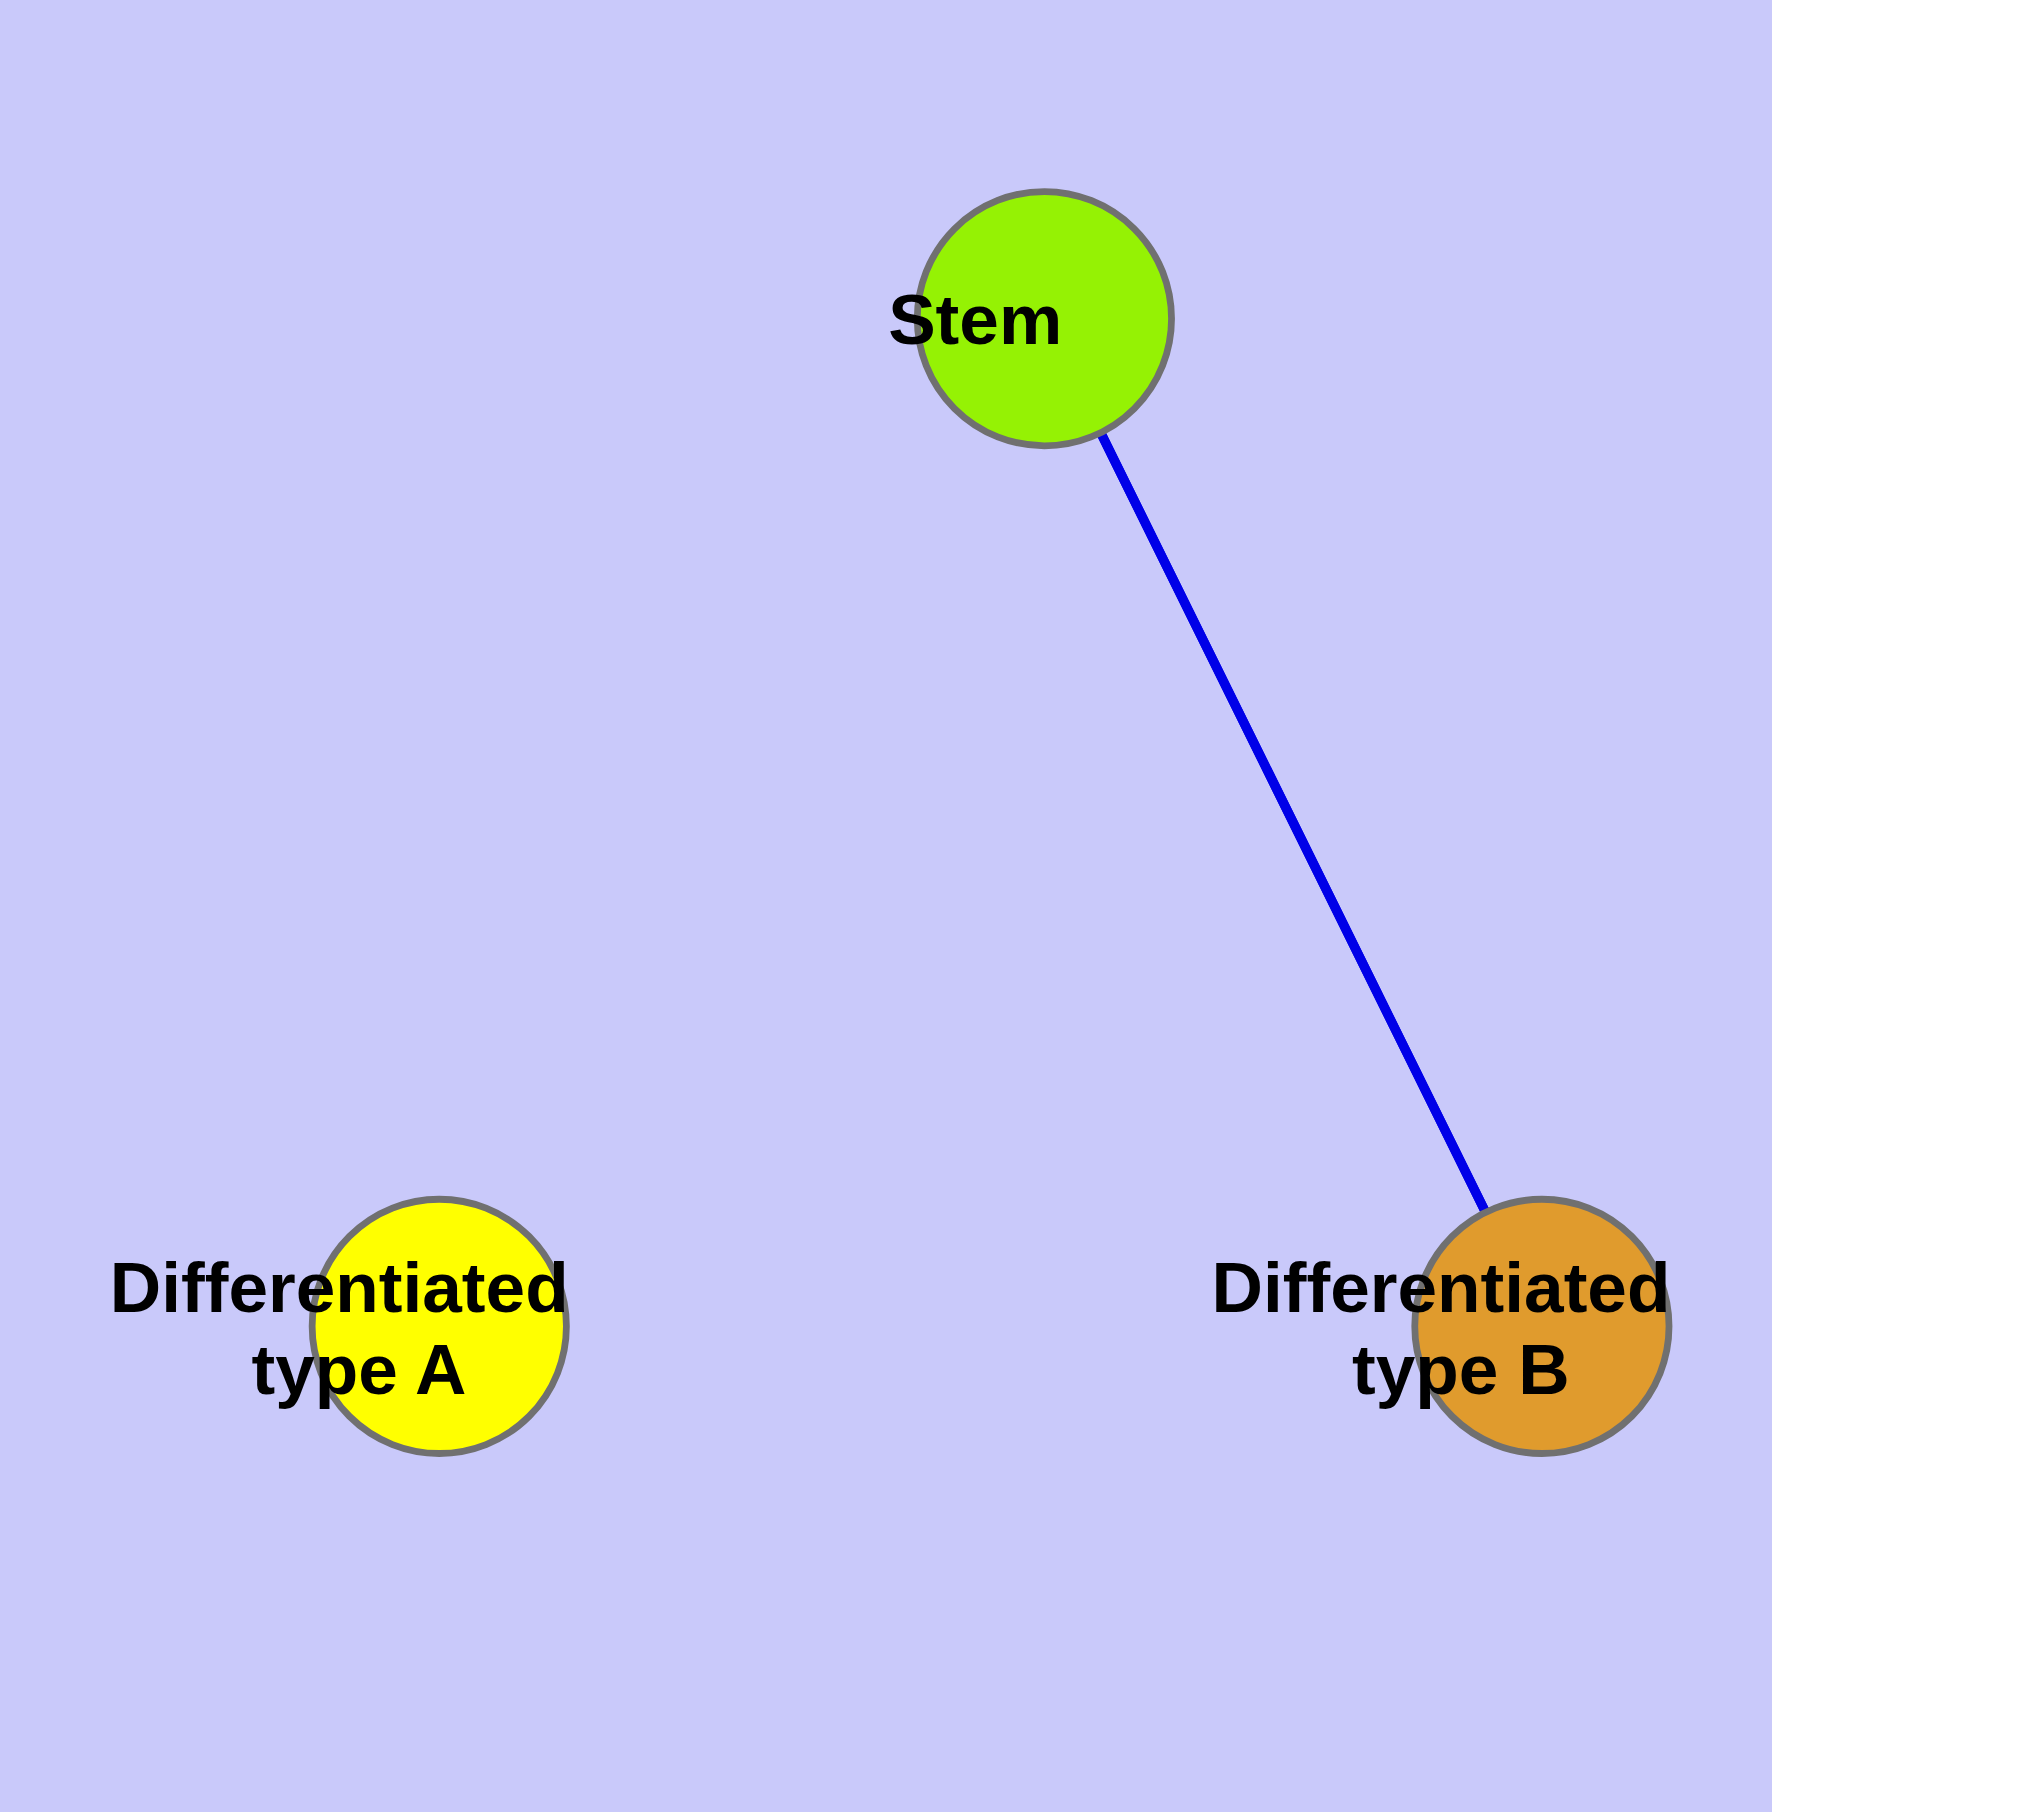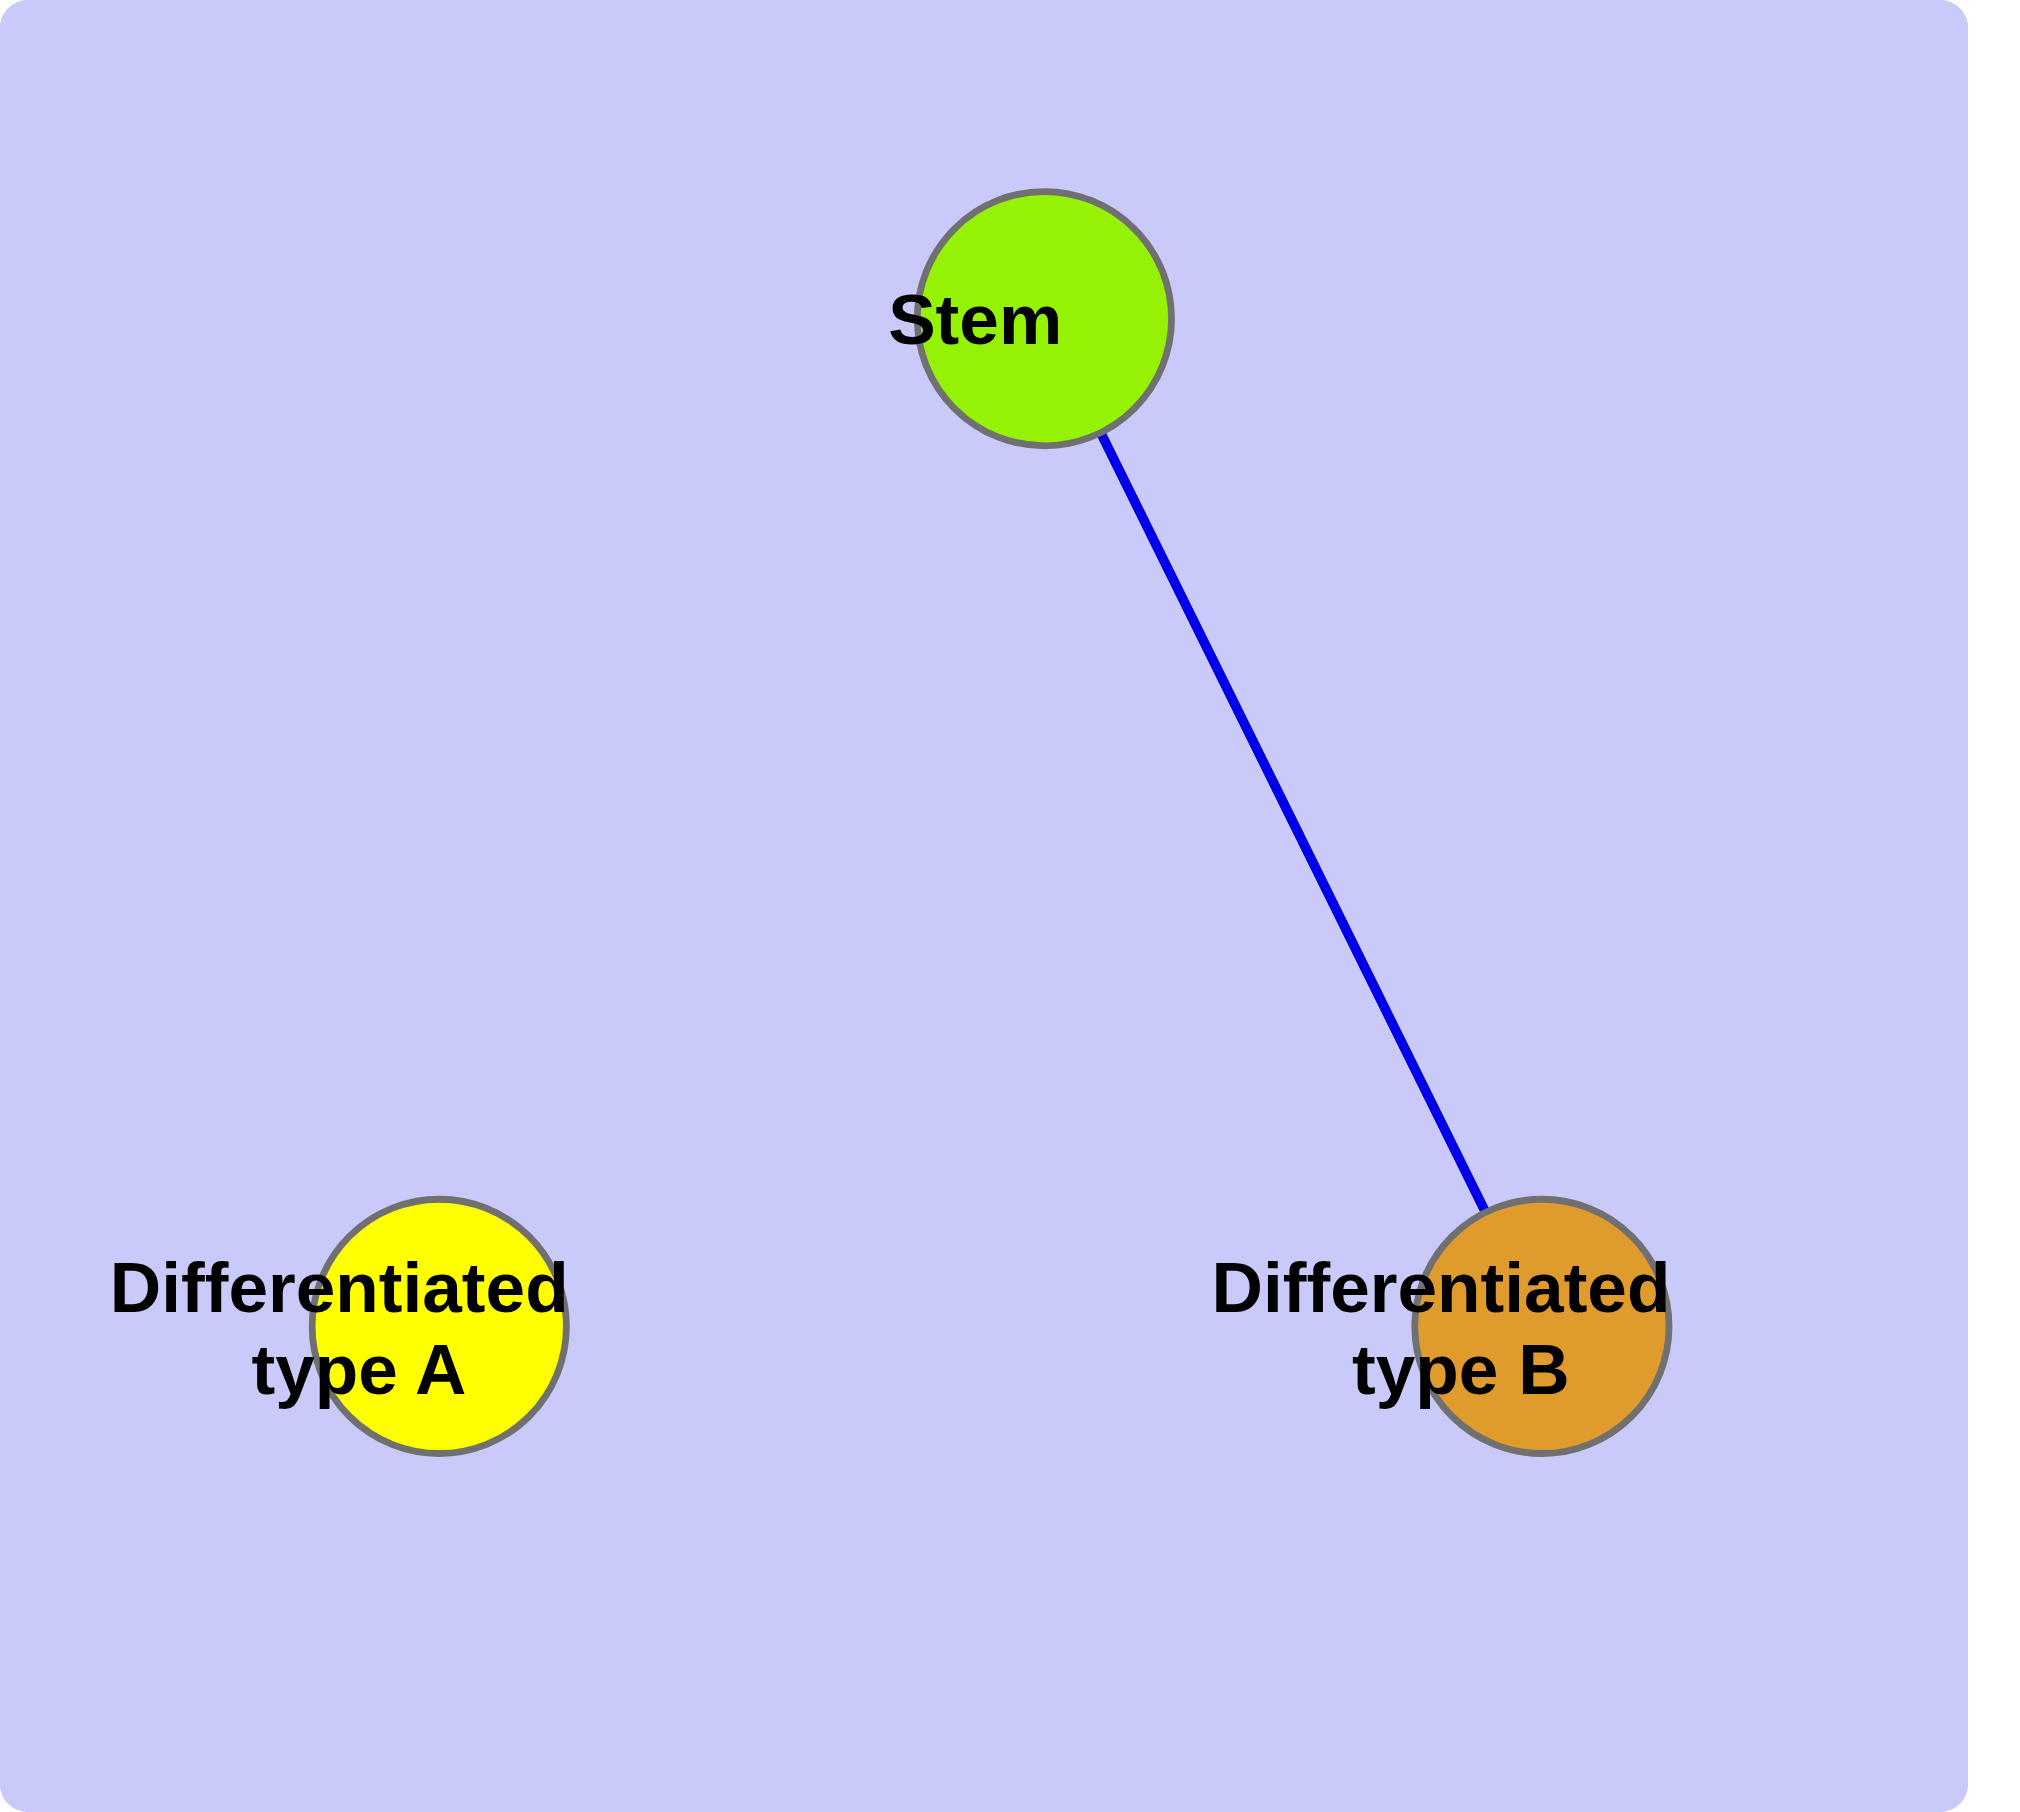--- a/index.html
+++ b/index.html
@@ -6,25 +6,24 @@
   html, body {
     margin: 0;
     padding: 0;
   }
   body {
     background: #ffffff;
     font-family: "Liberation Sans", sans-serif;
   }
   #canvas {
     position: relative;
-    width: 1968px;
+    width: 1772px;
     height: 1812px;
     overflow: hidden;
     background: #c9c9fa;
-    border-radius: 28px;
   }
   #graph-svg {
     position: absolute;
     left: 0;
     top: 0;
     width: 2021px;
     height: 1812px;
     display: block;
   }
   .node-label {

